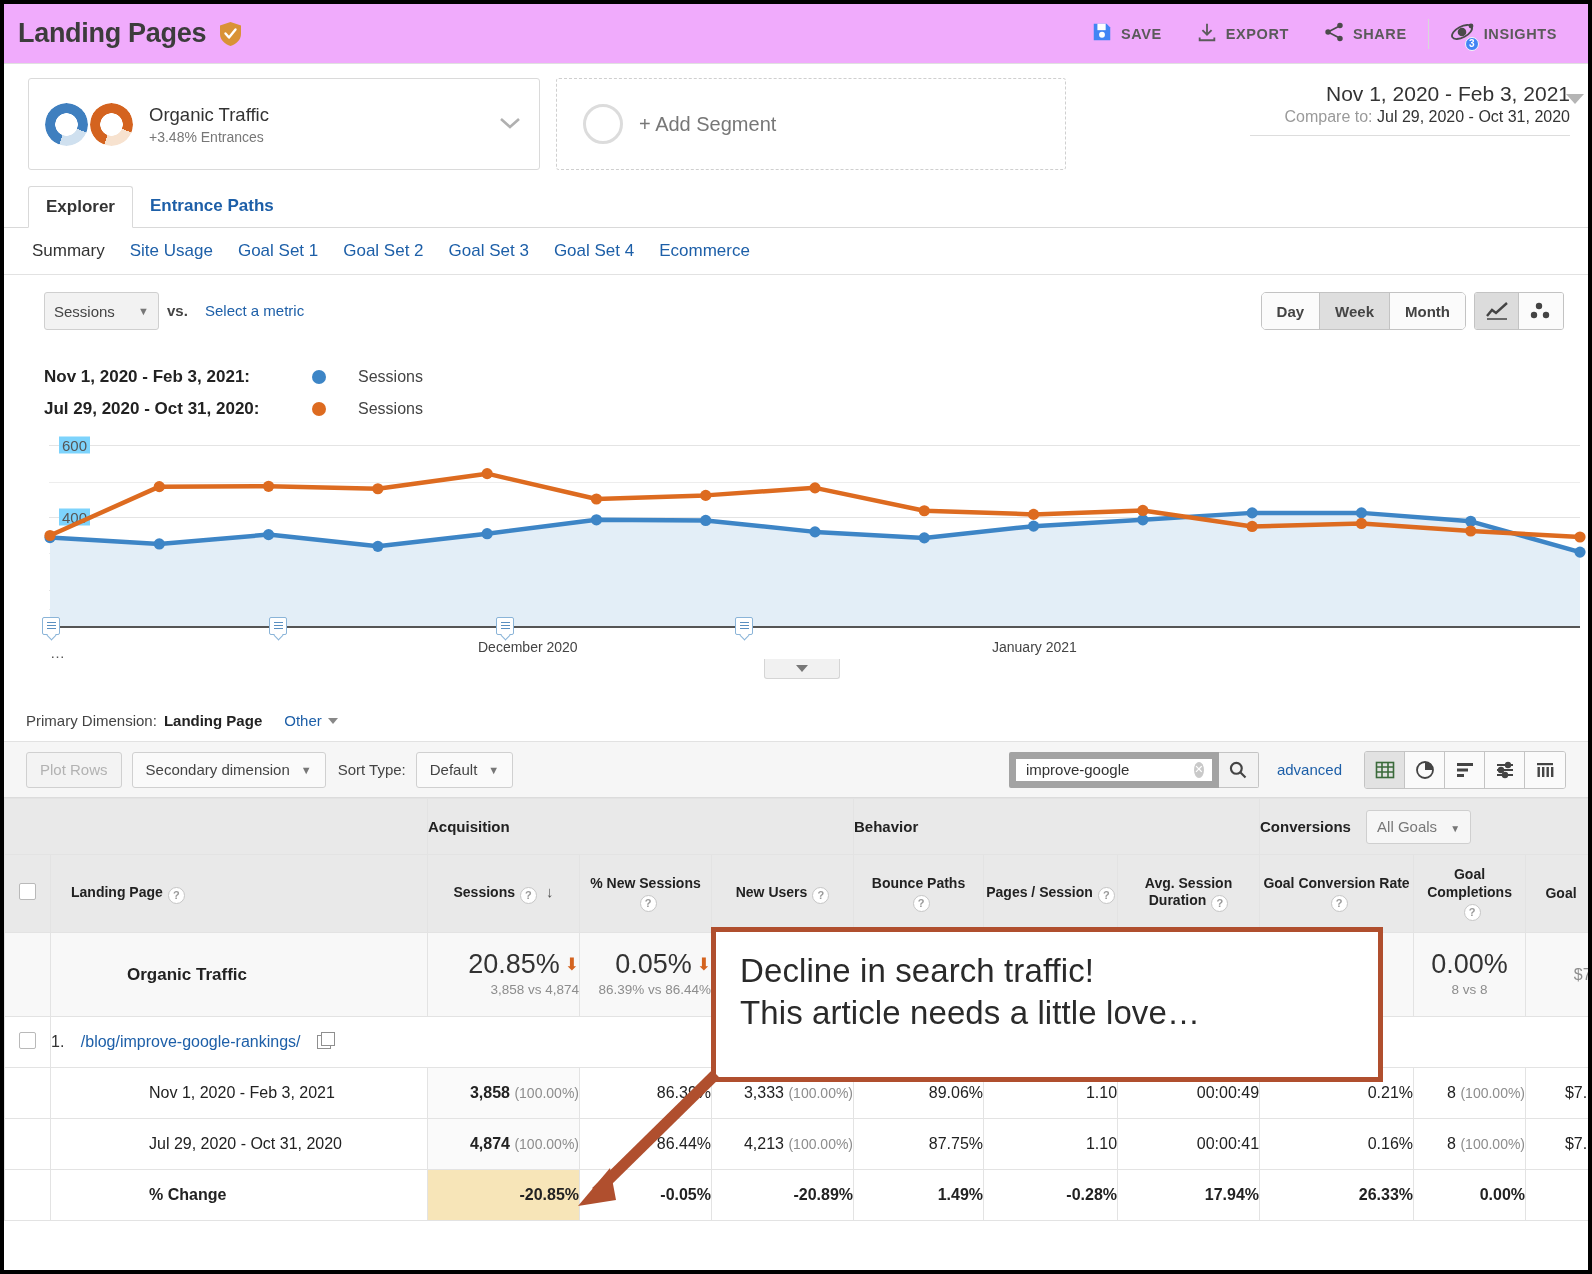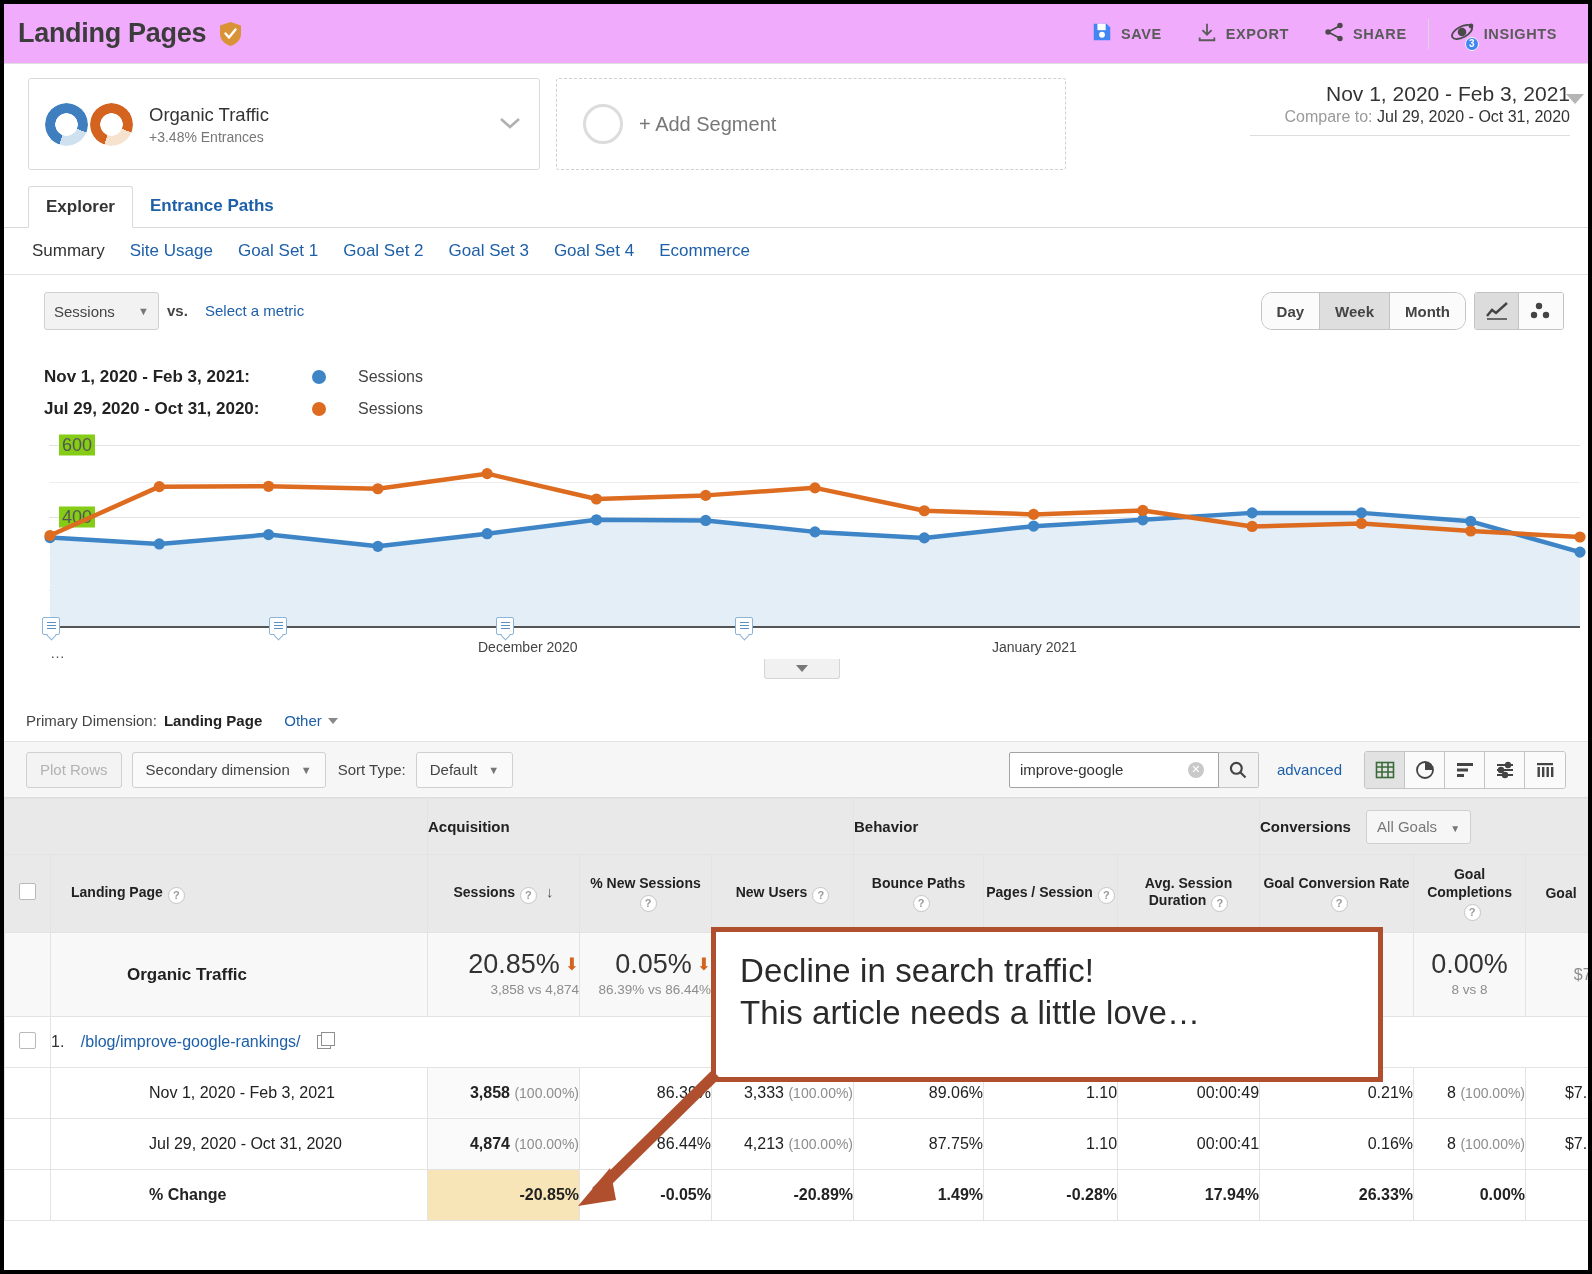--- a/index.html
+++ b/index.html
@@ -139,21 +139,21 @@
     background:#f2f2f2; border:1px solid #cfcfcf; border-radius:3px;
     display:flex; align-items:center; padding:0 9px; cursor:pointer;
   }
   .select-box .val { font-size:15px; color:#444; }
   .select-box .car { margin-left:auto; color:#777; font-size:11px; }
   .vs-lbl { position:absolute; left:163px; top:27px; font-size:15px; font-weight:bold; color:#444;}
   .sel-metric { position:absolute; left:201px; top:27px; font-size:15px; color:#1d5fa8; cursor:pointer;}
 
   .gran {
     position:absolute; right:122px; top:17px; height:38px;
-    display:flex; border:1px solid #c3c3c3; border-radius:11px; overflow:hidden;
+    display:flex; border:1px solid #c3c3c3; border-radius:5px; overflow:hidden;
   }
   .gran div {
     padding:0 15px; display:flex; align-items:center; font-size:15px; font-weight:bold;
     background:#fbfbfb; color:#444; cursor:pointer; border-right:1px solid #c3c3c3;
   }
   .gran div:last-child { border-right:none; }
   .gran div.on { background:#dedede; }
   .viewtoggle {
     position:absolute; right:24px; top:17px; height:38px;
     display:flex; border:1px solid #c3c3c3; border-radius:3px; overflow:hidden;
@@ -170,22 +170,22 @@
   .leg-row { display:flex; align-items:center; height:32px;gap:18px; }
   .leg-range { font-size:17px; font-weight:bold; color:#222; width:250px; }
   .leg-dot { width:14px; height:14px; border-radius:50%; margin-right:14px; }
   .leg-name { font-size:16px; color:#444; }
 
   
   .chartwrap {
     position:absolute; left:0; top:425px; width:1592px; height:235px;
   }
   .ylabel {
-    position:absolute; left:55px; font-size:18px; color:#555;
-    background:#84cc16; padding:0 3px; transform:translateY(-50%);
+    position:absolute; left:55px; font-size:15px; color:#555;
+    background:#7dd3fc; padding:0 3px; transform:translateY(-50%);
   }
   .gridline {
     position:absolute; left:45px; right:16px; height:1px; background:#ededed;
   }
   .gridline.major { background:#e4e4e4; }
   .axisline {
     position:absolute; left:45px; right:16px; height:2px; background:#555;
   }
   .xlabel { position:absolute; font-size:14px; color:#444; }
   .annot {
@@ -240,21 +240,21 @@
     height:36px; padding:0 13px; border:1px solid #d0d0d0; border-radius:3px;
     background:#fafafa; display:flex; align-items:center; font-size:15px;
     color:#444; cursor:pointer;
   }
   .btn-plain.disabled { color:#b2b2b2; background:#f3f3f3; }
   .btn-plain .car { margin-left:11px; color:#777; font-size:11px; }
   .sorttype { margin-left:12px; font-size:15px; color:#444; }
 
   .searchwrap { margin-left:auto; display:flex; align-items:center; }
   .searchbox {
-    width:210px; height:36px; border:1px solid #a3a3a3; background:#fff;
+    width:210px; height:36px; border:7px solid #a3a3a3; background:#fff;
     display:flex; align-items:center; padding:0 8px; border-radius:2px 0 0 2px;
   }
   .searchbox input {
     border:none; outline:none; font-size:15px; color:#333; width:170px;
     font-family:"Liberation Sans", sans-serif; background:transparent;
   }
   .clear-x {
     width:16px;height:16px;border-radius:50%;background:#c9c9c9;color:#fff;
     font-size:11px; display:flex;align-items:center;justify-content:center;cursor:pointer;
   }

